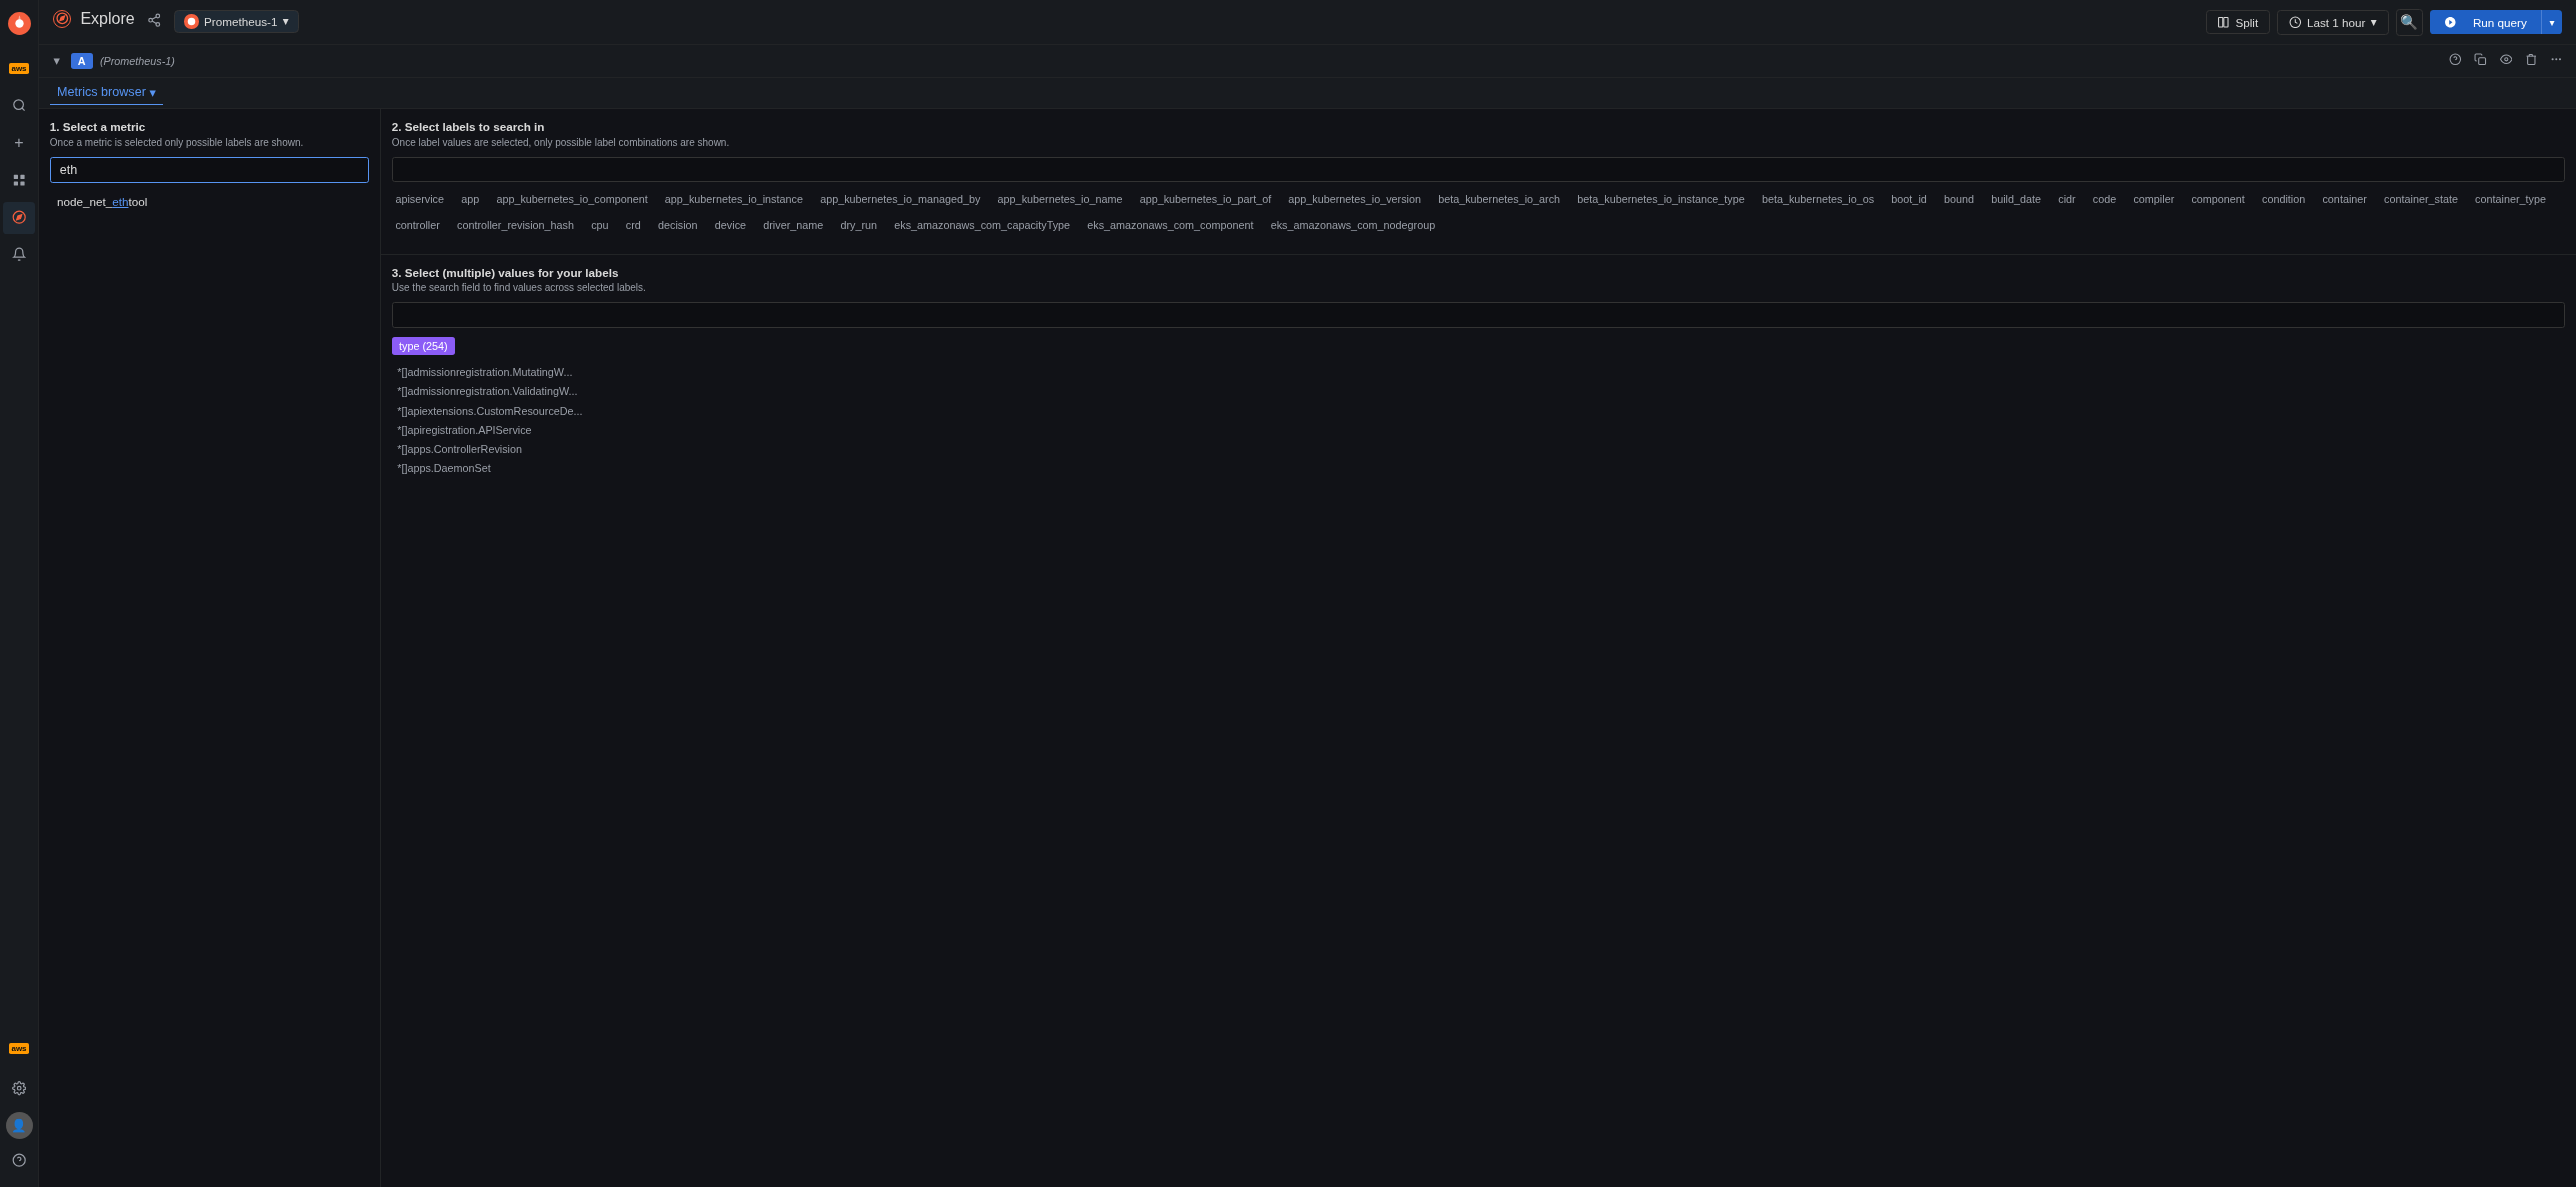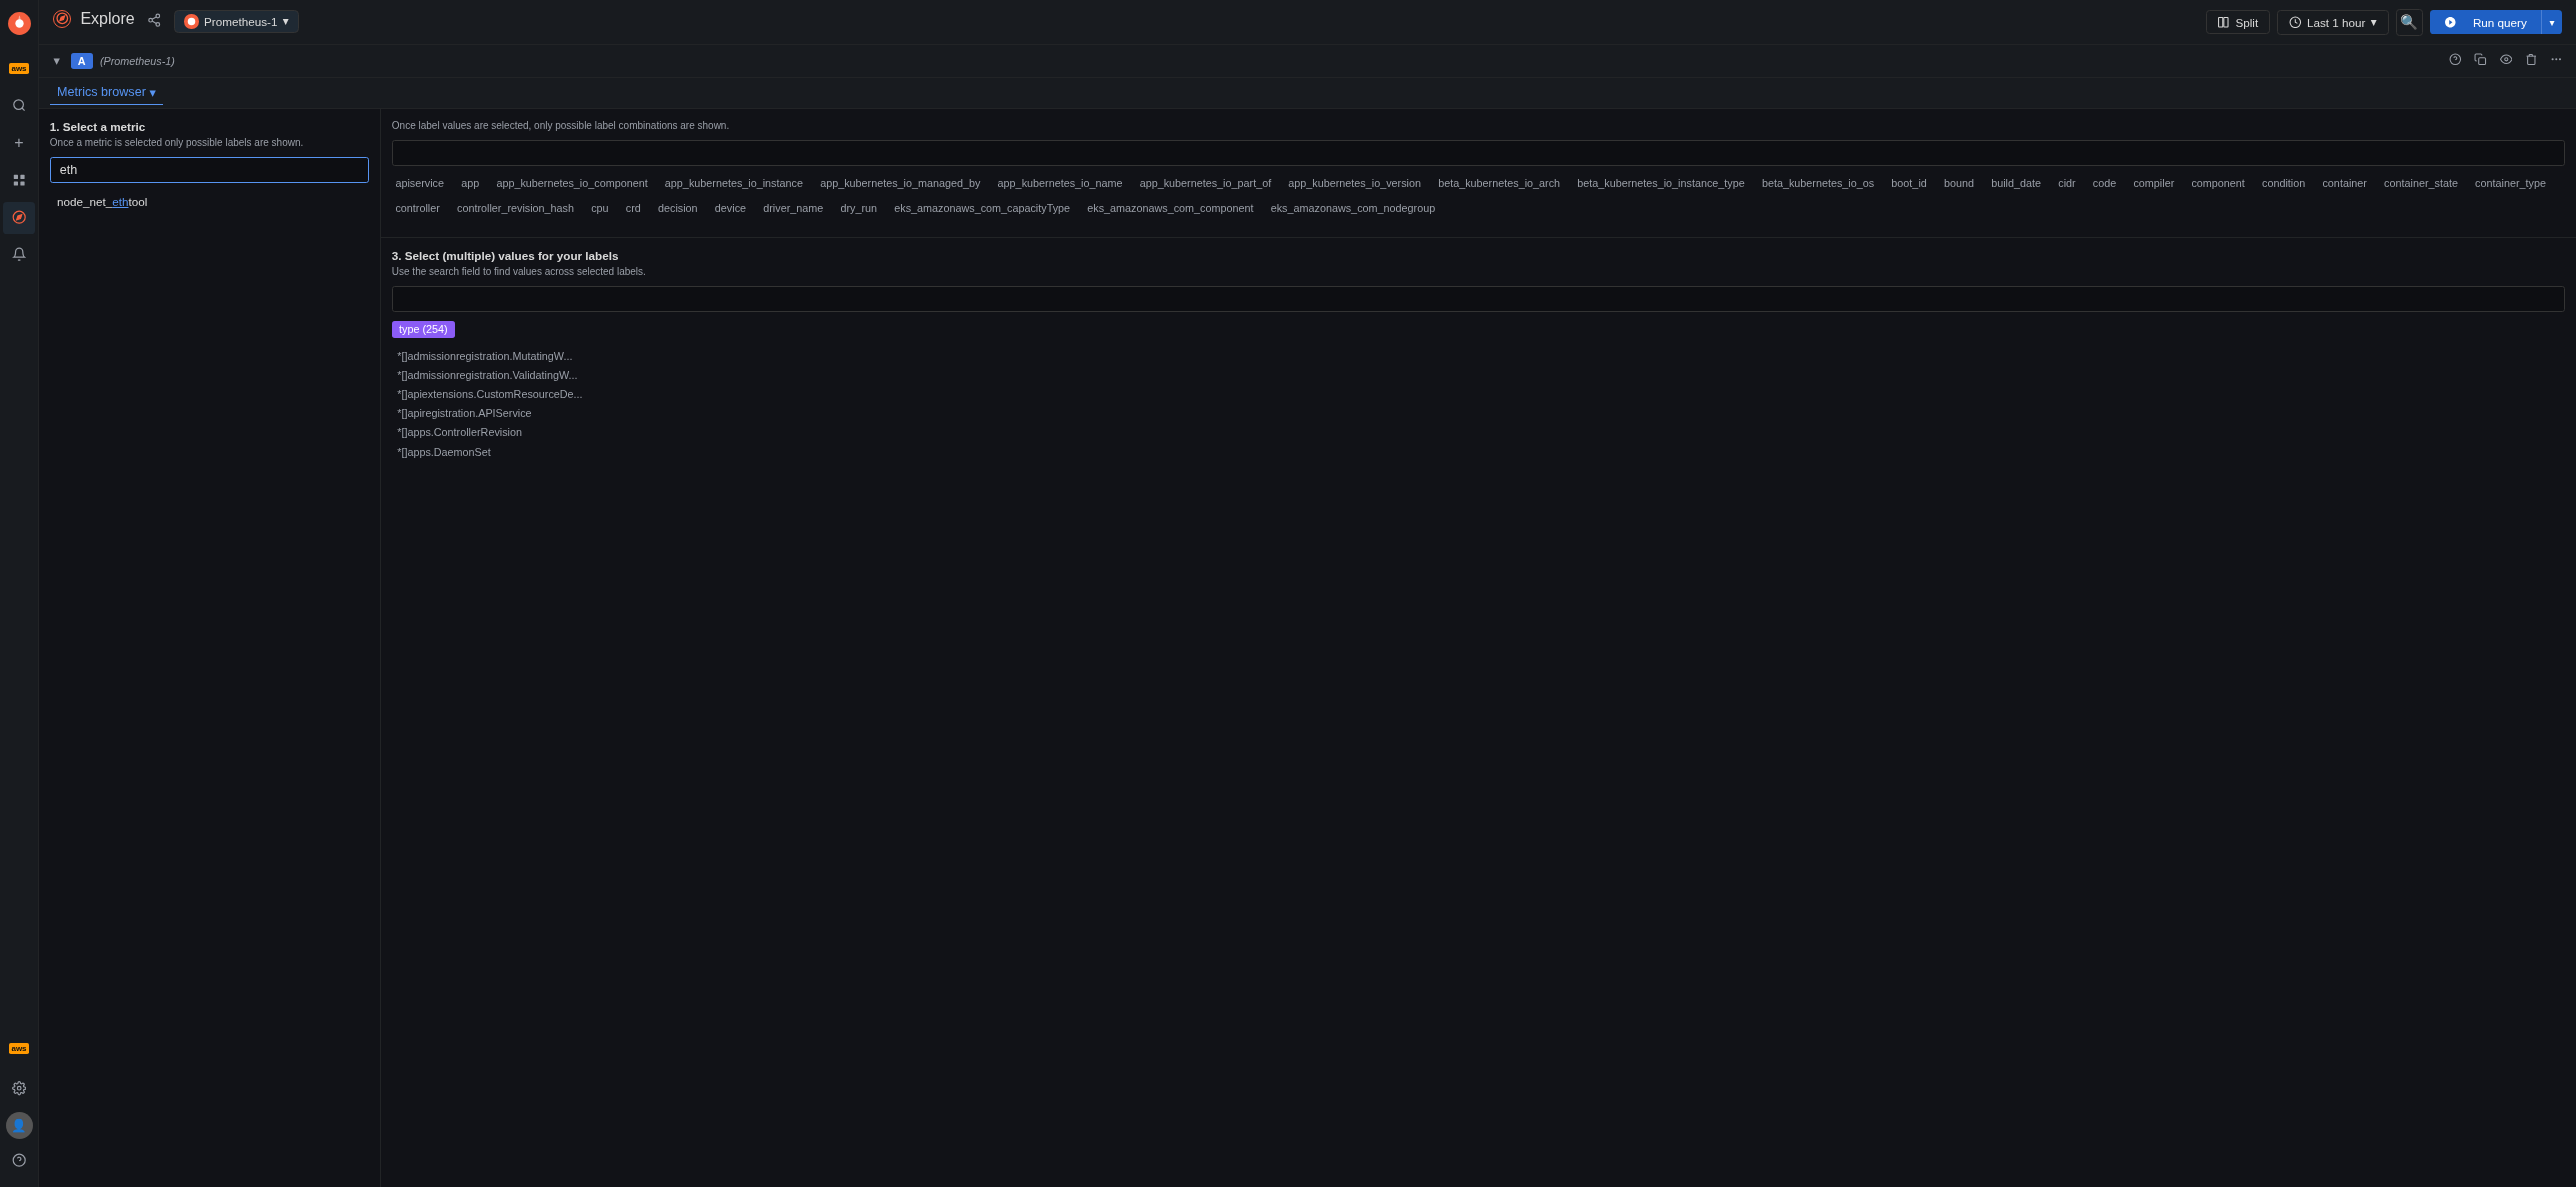--- a/index.html
+++ b/index.html
@@ -617,20 +617,21 @@
       <div class="metric-list">
         <div class="metric-item">
           node_net_<span class="highlight">eth</span>tool
         </div>
       </div>
     </div>
 
     <div class="right-panel">
 
       <div style="padding: 10.8px 10.8px 0 10.8px;">
+        <div class="mb-section-2-title">2. Select labels to search in</div>
         <div class="mb-section-2-sub">Once label values are selected, only possible label combinations are shown.</div>
         <input class="labels-search" type="text" placeholder="" style="">
       </div>
 
       <div style="padding: 0 10.8px 7.2px 10.8px; flex-shrink: 0;">
         <div class="labels-container" id="labels-container">
             <span class="label-tag">apiservice</span>
             <span class="label-tag">app</span>
             <span class="label-tag">app_kubernetes_io_component</span>
             <span class="label-tag">app_kubernetes_io_instance</span>

